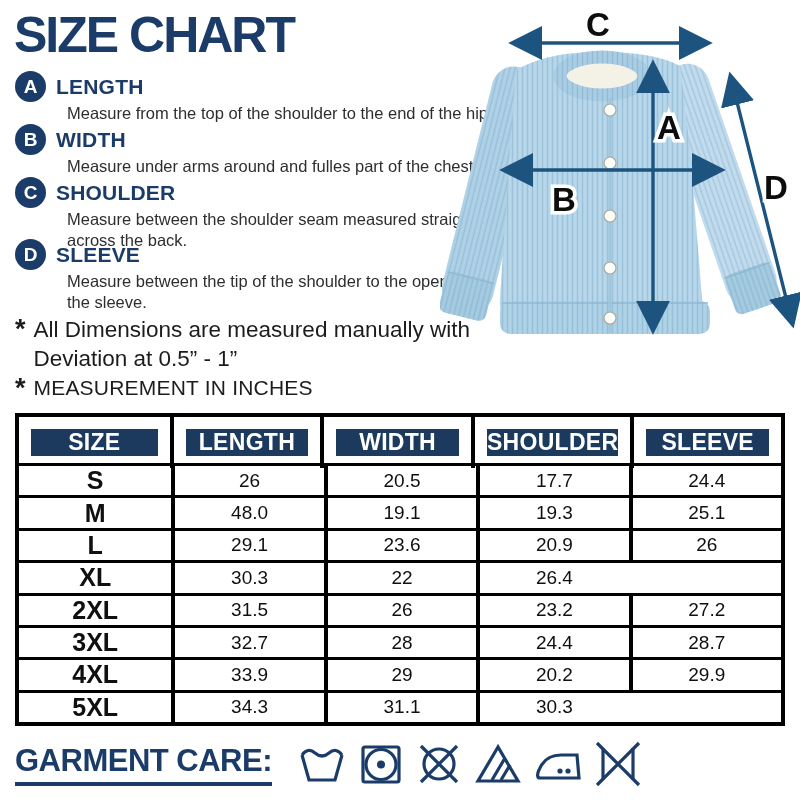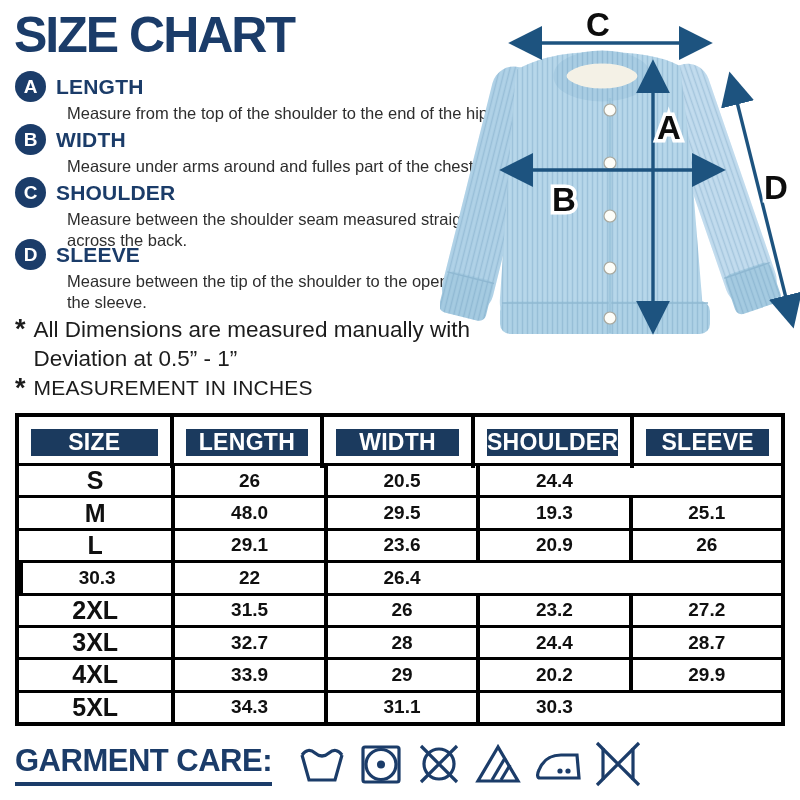--- a/index.html
+++ b/index.html
@@ -46,21 +46,21 @@
   .hcell:first-child { border-left:none; }
   .hcell-inner {
     background:#1b3a5e; color:#fff; height:100%;
     display:flex; align-items:center; justify-content:center;
     font-size:23px; font-weight:700; letter-spacing:0.3px;
   }
   .tbody { flex:1; display:flex; flex-direction:column; }
   .trow { flex:1; display:grid; grid-template-columns:repeat(5,1fr); border-top:3px solid #000; }
   .tcell {
     border-left:4px solid #000; display:flex; align-items:center; justify-content:center;
-    font-size:19px; font-weight:700; color:#101010;
+    font-size:19px; font-weight:400; color:#101010;
   }
   .tcell.size { border-left:none; font-size:25px; font-weight:700; }
   
   .care-row { position:absolute; left:15px; top:740px; display:flex; align-items:center; }
   .care-label {
     font-size:31px; font-weight:800; color:#1b3c69; letter-spacing:-0.5px;
     border-bottom:4px solid #1b3c69; padding-bottom:3px; margin-right:24px;
   }
   .care-icons { display:flex; align-items:center; gap:9px; }
   .care-icons svg { display:block; }
@@ -194,37 +194,39 @@
         </div>
       <div class="hcell">
           <div class="hcell-inner">SLEEVE</div>
         </div>
     </div>
     <div class="tbody">
         <div class="trow">
           <div class="tcell size">S</div>
           <div class="tcell">26</div>
           <div class="tcell">20.5</div>
+          <div class="tcell">17.7</div>
           <div class="tcell">24.4</div>
         </div>
         <div class="trow">
           <div class="tcell size">M</div>
           <div class="tcell">48.0</div>
-          <div class="tcell">29.5</div>
+          <div class="tcell">19.1</div>
           <div class="tcell">19.3</div>
           <div class="tcell">25.1</div>
         </div>
         <div class="trow">
           <div class="tcell size">L</div>
           <div class="tcell">29.1</div>
           <div class="tcell">23.6</div>
           <div class="tcell">20.9</div>
           <div class="tcell">26</div>
         </div>
         <div class="trow">
+          <div class="tcell size">XL</div>
           <div class="tcell">30.3</div>
           <div class="tcell">22</div>
           <div class="tcell">26.4</div>
         </div>
         <div class="trow">
           <div class="tcell size">2XL</div>
           <div class="tcell">31.5</div>
           <div class="tcell">26</div>
           <div class="tcell">23.2</div>
           <div class="tcell">27.2</div>

